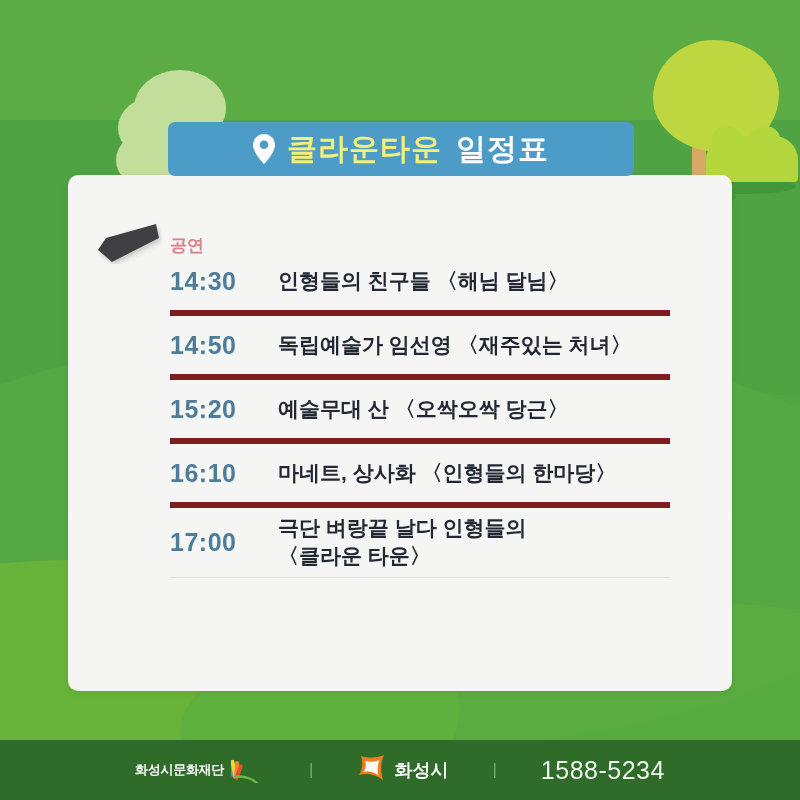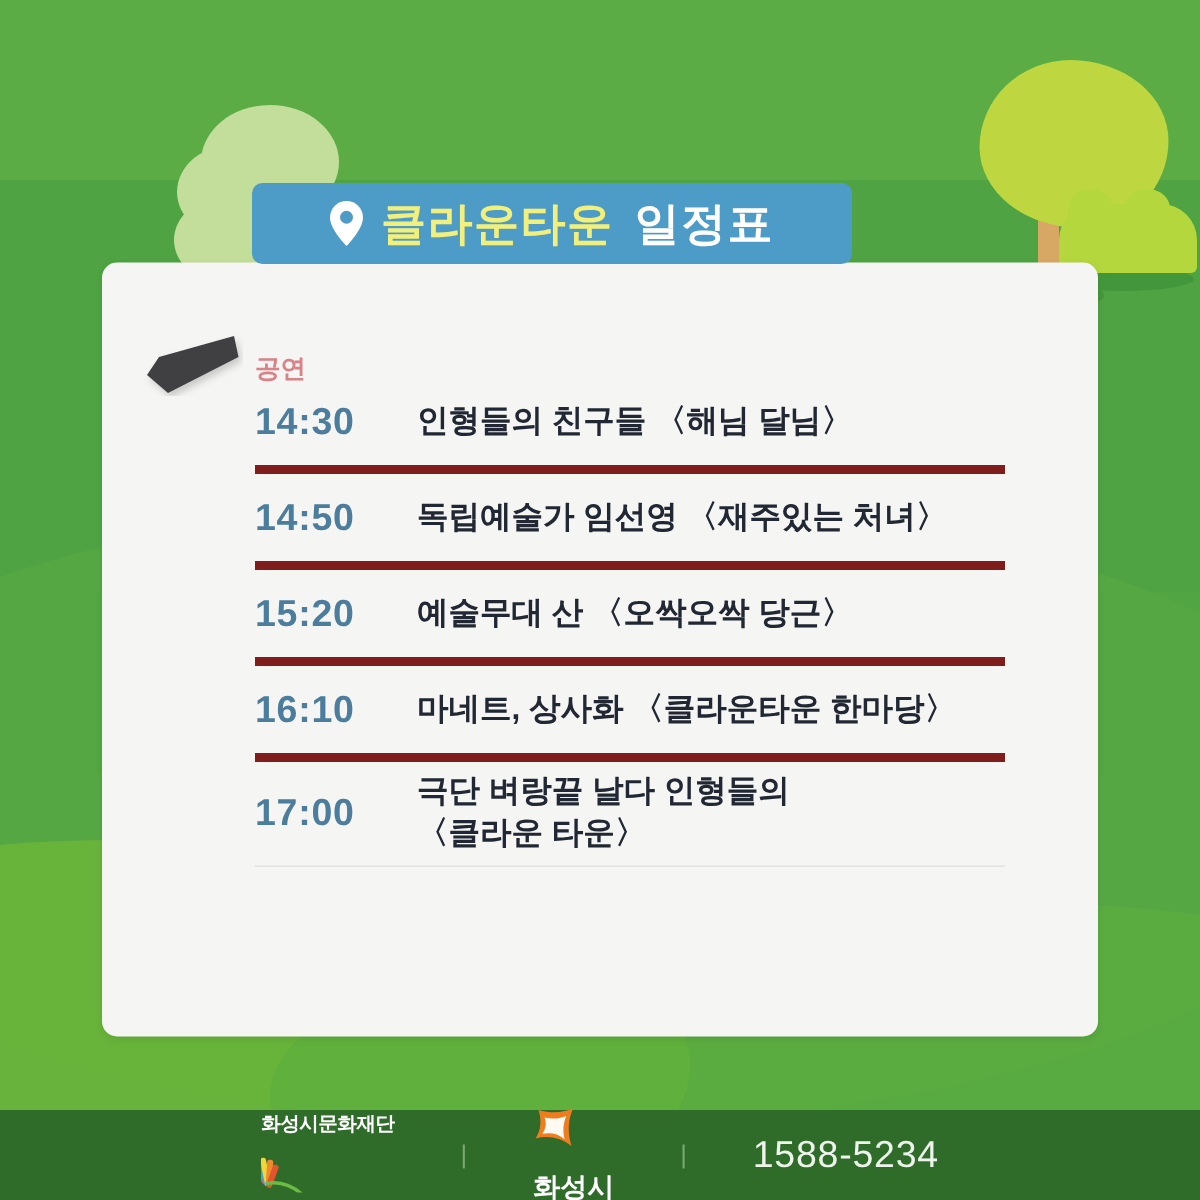--- a/index.html
+++ b/index.html
@@ -94,21 +94,21 @@
     top: -10px;
     width: 30px; height: 26px;
   }
   .bush::before { left: 6px; }
   .bush::after  { left: 44px; }
 
   
   .banner {
     position: absolute;
     left: 168px; top: 122px;
-    width: 400px; height: 54px;
+    width: 466px; height: 54px;
     background: #4d9bc7;
     border-radius: 7px;
     display: flex;
     align-items: center;
     justify-content: center;
     gap: 12px;
     z-index: 5;
   }
   .pin-icon { width: 22px; height: 30px; display:block; }
   .banner-title {
@@ -185,23 +185,23 @@
     width: 800px; height: 60px;
     background: #2f6b29;
     display: flex;
     align-items: center;
     justify-content: center;
     gap: 0;
     z-index: 7;
   }
   .foot-item {
     display: flex;
+    align-items: center;
     gap: 7px;
     color: #ffffff;
-    flex-direction: column;
   }
   .foot-sep {
     color: #7aa873;
     font-size: 17px;
     margin: 0 44px;
     user-select: none;
   }
   .foundation-text {
     font-size: 13px;
     font-weight: bold;
@@ -278,21 +278,21 @@
     <div class="row">
       <div class="row-time">14:50</div>
       <div class="row-title">독립예술가 임선영 〈재주있는 처녀〉</div>
     </div>
     <div class="row">
       <div class="row-time">15:20</div>
       <div class="row-title">예술무대 산 〈오싹오싹 당근〉</div>
     </div>
     <div class="row">
       <div class="row-time">16:10</div>
-      <div class="row-title">마네트, 상사화 〈클라운타운 한마당〉</div>
+      <div class="row-title">마네트, 상사화 〈인형들의 한마당〉</div>
     </div>
     <div class="row">
       <div class="row-time">17:00</div>
       <div class="row-title" style="white-space: pre-line;">극단 벼랑끝 날다 인형들의
 〈클라운 타운〉</div>
     </div>
   </div>
 
   <div class="footer">
     <div class="foot-item">

